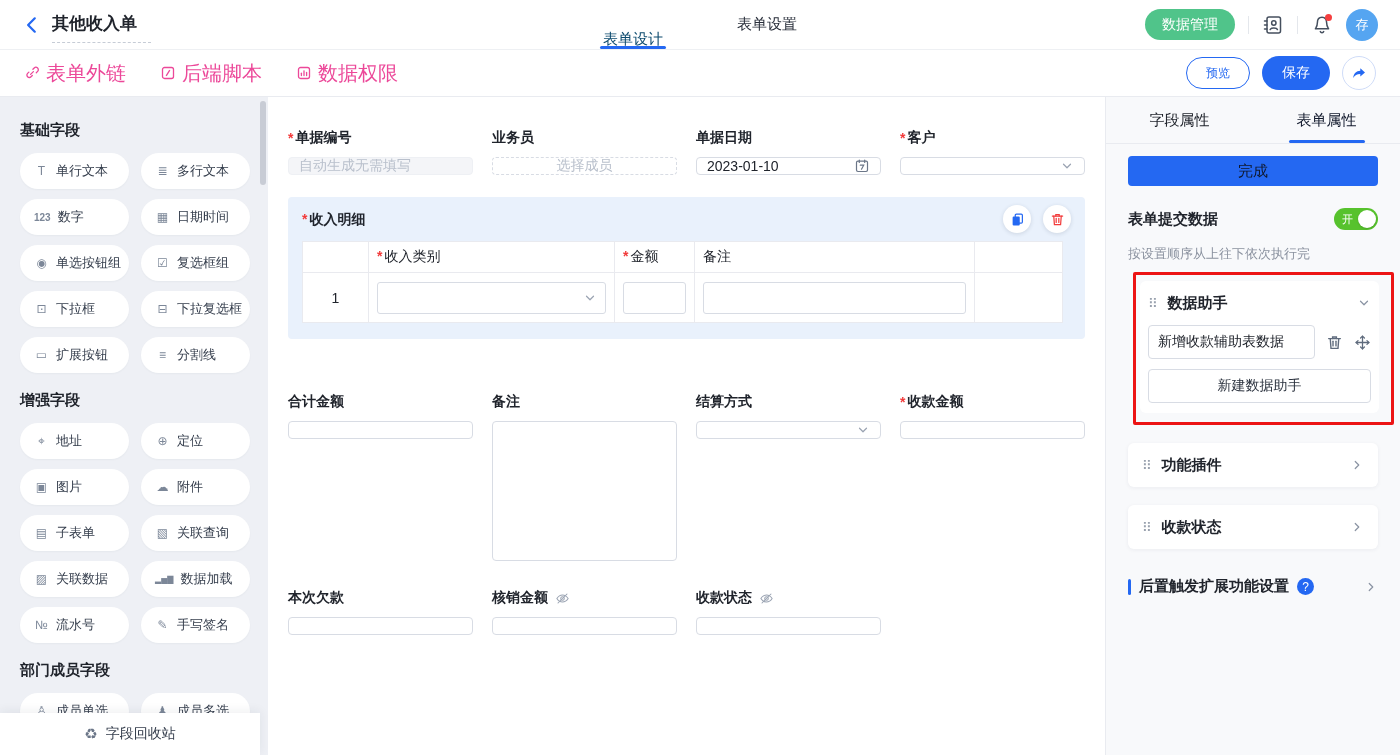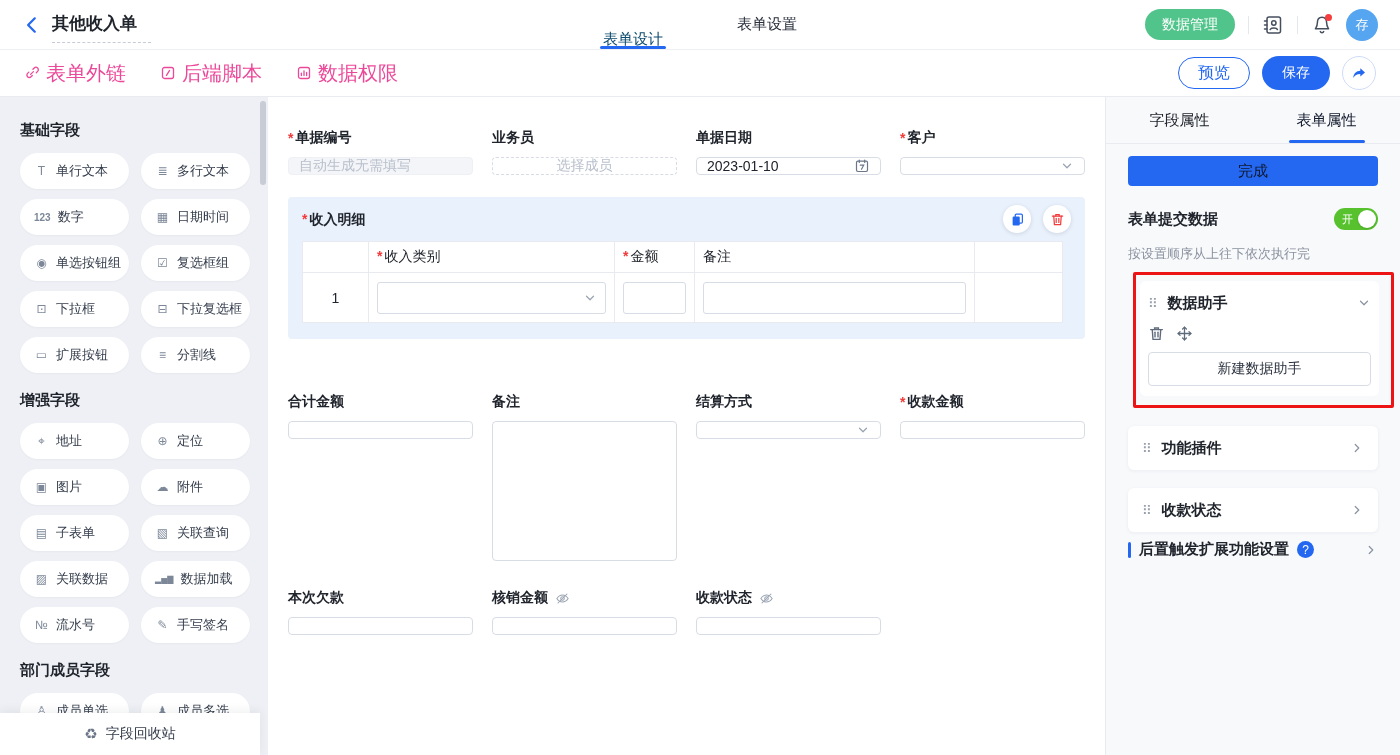--- a/index.html
+++ b/index.html
@@ -22,21 +22,21 @@
   .vdiv { width:1px; height:18px; background:#e4e7ec; }
   .hicon { width:22px; height:22px; color:#454f5e; cursor:pointer; position:relative; }
   .hicon svg { width:22px; height:22px; }
   .avatar { width:32px; height:32px; border-radius:50%; background:#55a5f1; color:#fff; display:flex; align-items:center; justify-content:center; font-size:13px; cursor:pointer; }
 
   
   .toolbar { height:47px; background:#fff; border-bottom:1px solid #e9ebf0; display:flex; align-items:center; padding:0 24px; gap:34px; flex:none; }
   .tool-link { display:flex; align-items:center; gap:6px; color:#ec4899; font-size:20px; cursor:pointer; }
   .tool-link svg { width:16px; height:16px; }
   .toolbar-right { margin-left:auto; display:flex; align-items:center; gap:12px; }
-  .btn-outline { height:32px; padding:0 19px; border-radius:16px; border:1px solid #2468f2; color:#2468f2; background:#fff; font-size:16px; cursor:pointer; font-family:inherit; }
+  .btn-outline { height:32px; padding:0 19px; border-radius:16px; border:1px solid #2468f2; color:#2468f2; background:#fff; font-size:12px; cursor:pointer; font-family:inherit; }
   .btn-save { height:34px; padding:0 20px; border-radius:17px; border:none; background:#2468f2; color:#fff; font-size:14px; cursor:pointer; font-family:inherit; }
   .circle-share { width:34px; height:34px; border-radius:50%; border:1px solid #cfdcf8; background:#fff; display:flex; align-items:center; justify-content:center; color:#2468f2; cursor:pointer; }
   .circle-share svg { width:16px; height:16px; }
 
   
   .bodywrap { flex:1; display:flex; min-height:0; }
 
   
   .sidebar { width:268px; flex:none; background:#eef0f5; position:relative; padding:16px 18px 0 20px; overflow:hidden; }
   .side-sec-title { font-size:15px; font-weight:700; color:#20242c; margin:8px 0 13px; }
@@ -100,21 +100,21 @@
   .card-head { display:flex; align-items:center; gap:10px; height:32px; }
   .drag { color:#99a1ae; font-size:13px; cursor:grab; flex:none; }
   .card-title { font-size:15px; font-weight:600; color:#20242c; flex:1; }
   .chev { width:14px; height:14px; color:#8a93a3; flex:none; cursor:pointer; }
   .helper-item-row { display:flex; align-items:center; gap:11px; margin-top:6px; }
   .helper-input { flex:1; height:34px; border:1px solid #d8dce4; border-radius:4px; display:flex; align-items:center; padding:0 9px; font-size:14px; color:#20242c; background:#fff; cursor:pointer; }
   .icon-btn { width:17px; height:17px; color:#5f6b7d; cursor:pointer; flex:none; }
   .icon-btn svg { width:17px; height:17px; }
   .helper-new { margin-top:10px; width:100%; height:34px; border:1px solid #d8dce4; background:#fff; border-radius:4px; font-size:14px; color:#2b323e; cursor:pointer; font-family:inherit; }
   .panel-card { background:#fff; border-radius:6px; height:44px; display:flex; align-items:center; gap:10px; padding:0 14px; margin-top:18px; box-shadow:0 1px 4px rgba(31,41,63,.06); cursor:pointer; }
-  .post-row { display:flex; align-items:center; margin-top:8px; gap:8px; cursor:pointer;justify-content:center; }
+  .post-row { display:flex; align-items:center; margin-top:28px; gap:8px; cursor:pointer;justify-content:center; }
   .blue-bar { width:3px; height:16px; background:#2468f2; border-radius:2px; flex:none; }
   .post-label { font-size:15px; font-weight:700; color:#20242c; }
   .q-circle { width:17px; height:17px; border-radius:50%; background:#2468f2; color:#fff; font-size:12px; display:flex; align-items:center; justify-content:center; flex:none; }
   .post-row .chev { margin-left:auto; }
   .bell-dot { position:absolute; top:0px; right:1px; width:7px; height:7px; border-radius:50%; background:#f53f3f; }
 </style>
 </head>
 <body>
 
 <svg width="0" height="0" style="position:absolute">
@@ -579,20 +579,21 @@
         <div class="red-frame">
           <div class="helper-card">
             <div class="card-head">
               <span class="drag">⠿</span>
               <span class="card-title">数据助手</span>
               <svg class="chev" viewBox="0 0 16 16">
                   <use href="#i-chev-down"></use>
                 </svg>
             </div>
             <div class="helper-item-row">
+              <div class="helper-input">新增收款辅助表数据</div>
               <span class="icon-btn">
                   <svg viewBox="0 0 16 16">
                     <use href="#i-trash"></use>
                   </svg>
                 </span>
               <span class="icon-btn">
                   <svg viewBox="0 0 16 16">
                     <use href="#i-move"></use>
                   </svg>
                 </span>

